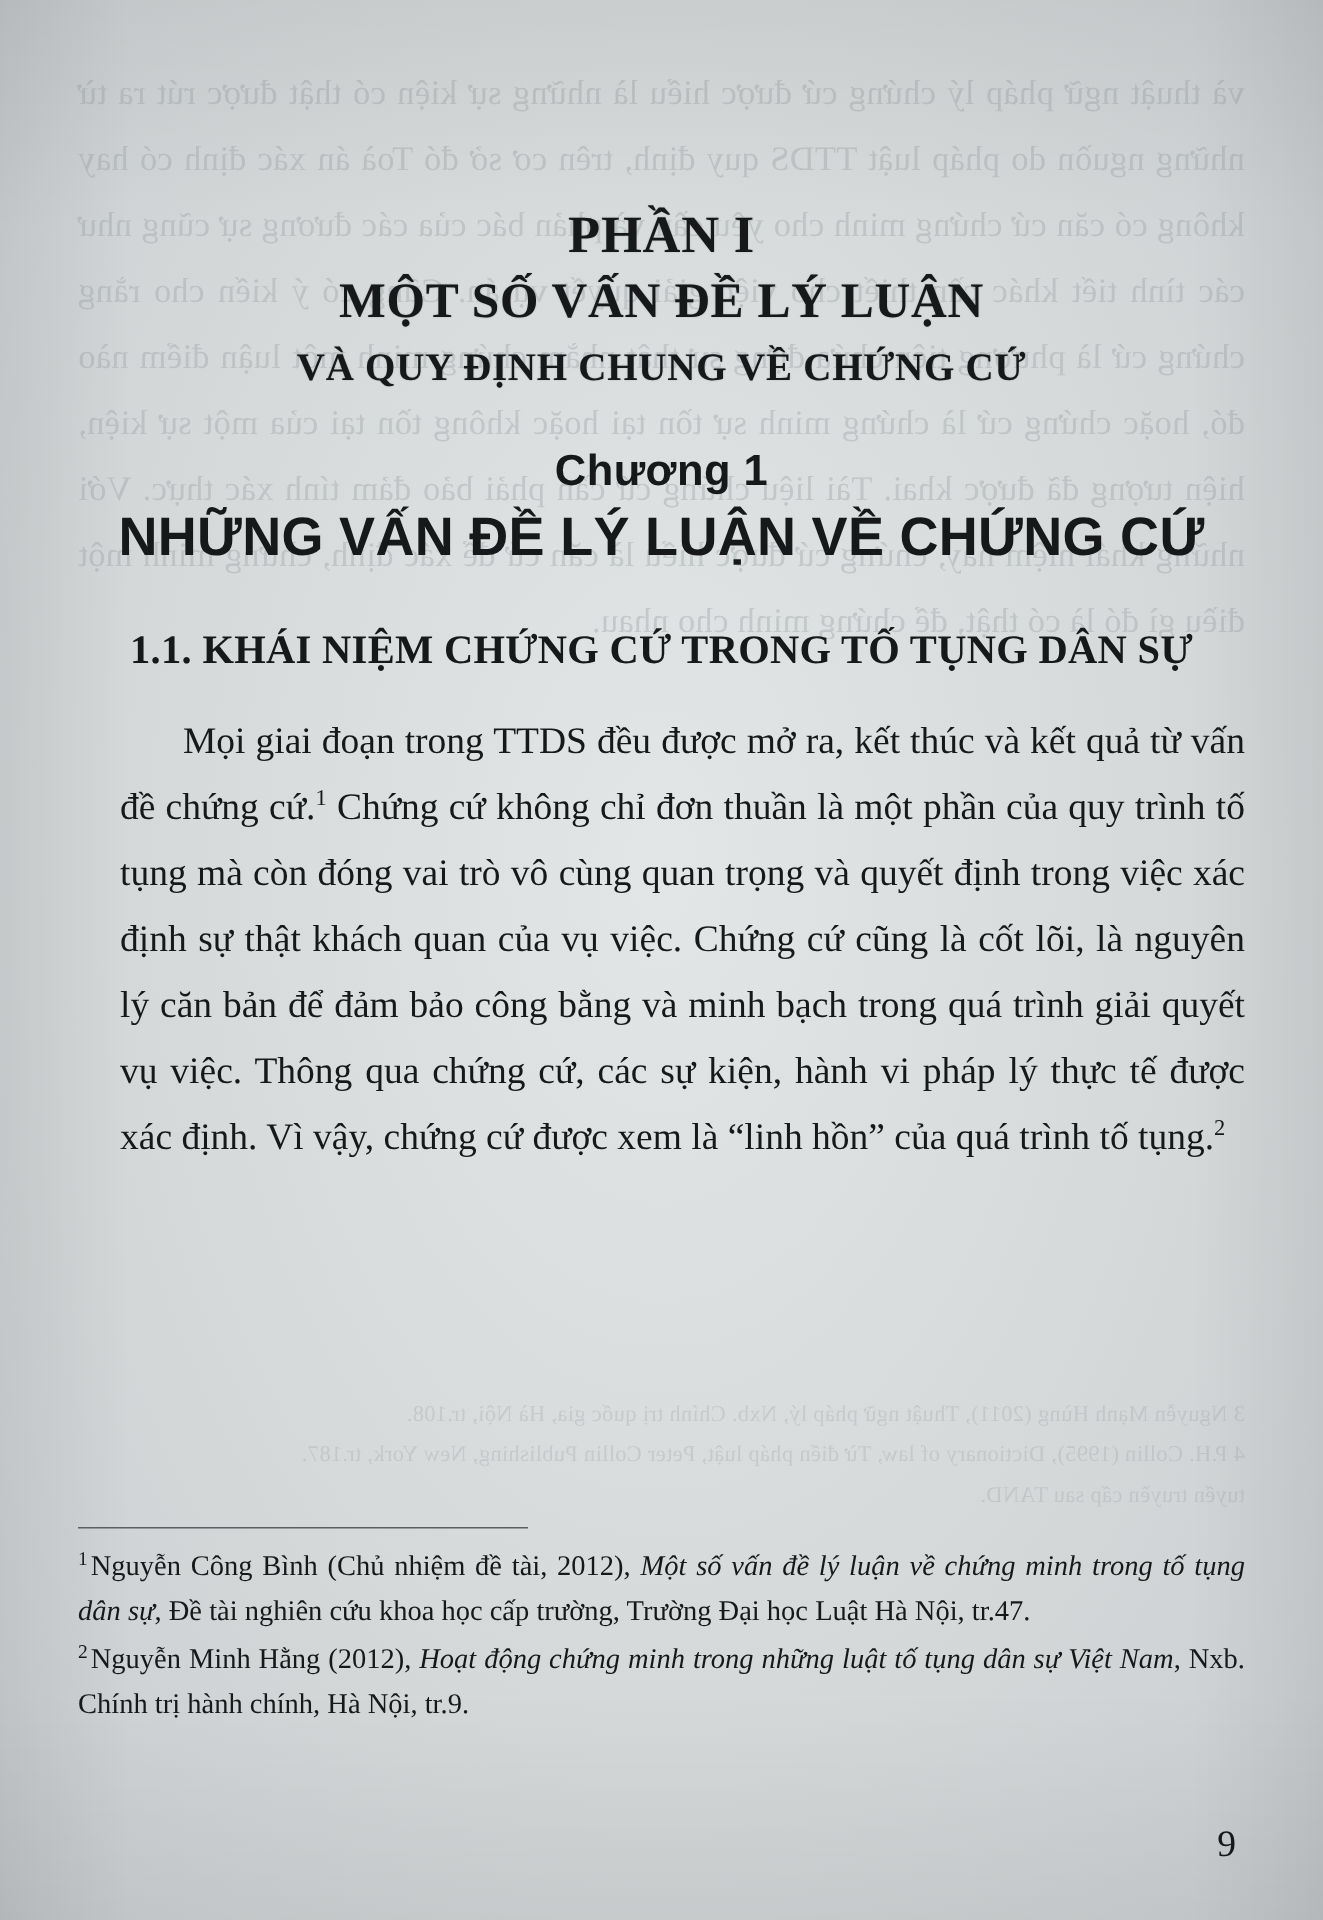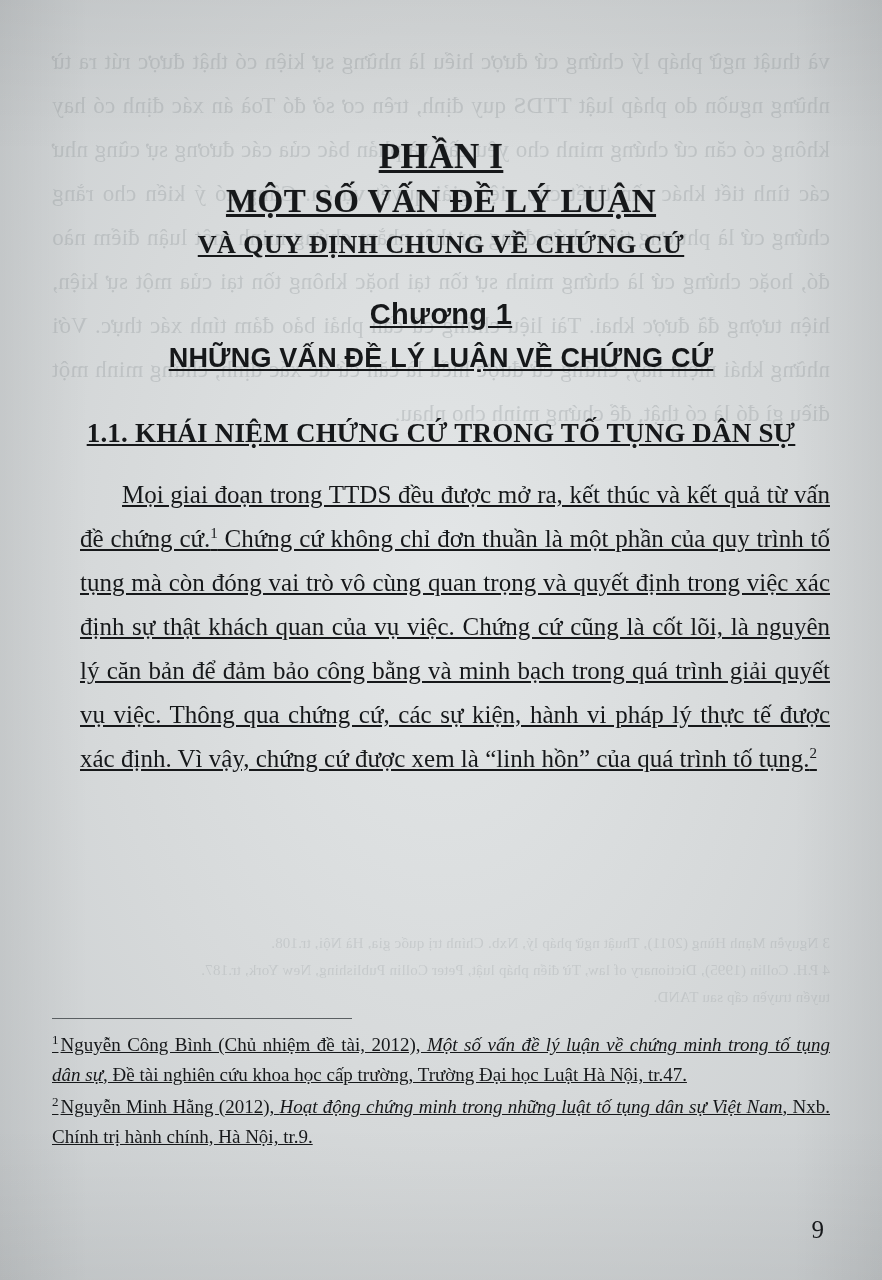--- a/index.html
+++ b/index.html
@@ -54,21 +54,20 @@
     top: 930px;
     font-size: 15px;
     line-height: 27px;
     opacity: 0.30;
   }
 
   .content {
     position: relative;
     z-index: 2;
     padding: 0 52px;
-    text-decoration: underline;
   }
 
   .part-title {
     text-align: center;
     font-weight: bold;
     font-size: 34px;
     line-height: 44px;
     letter-spacing: 0.5px;
     margin: 0;
     padding-top: 135px;
@@ -85,21 +84,21 @@
     margin-top: 28px;
   }
   .chapter .chap-num {
     display: block;
     font-size: 29px;
     line-height: 38px;
     letter-spacing: 0.3px;
   }
   .chapter .chap-name {
     display: block;
-    font-size: 27px;
+    font-size: 36px;
     line-height: 38px;
     margin-top: 6px;
     letter-spacing: 0.2px;
   }
   .chapter .chap-name span { display: block; }
 
   .section-heading {
     text-align: center;
     font-weight: bold;
     font-size: 27px;
@@ -138,21 +137,20 @@
     left: 52px;
     right: 52px;
     top: 1030px;
     z-index: 3;
     font-size: 19px;
     line-height: 30px;
     text-align: justify;
   }
   .footnotes p {
     margin: 0 0 2px 0;
-    text-decoration: underline;
   }
   .footnotes sup {
     font-size: 13px;
     vertical-align: super;
     line-height: 0;
     margin-right: 2px;
   }
   .footnotes i { font-style: italic; }
 
   .page-number {

